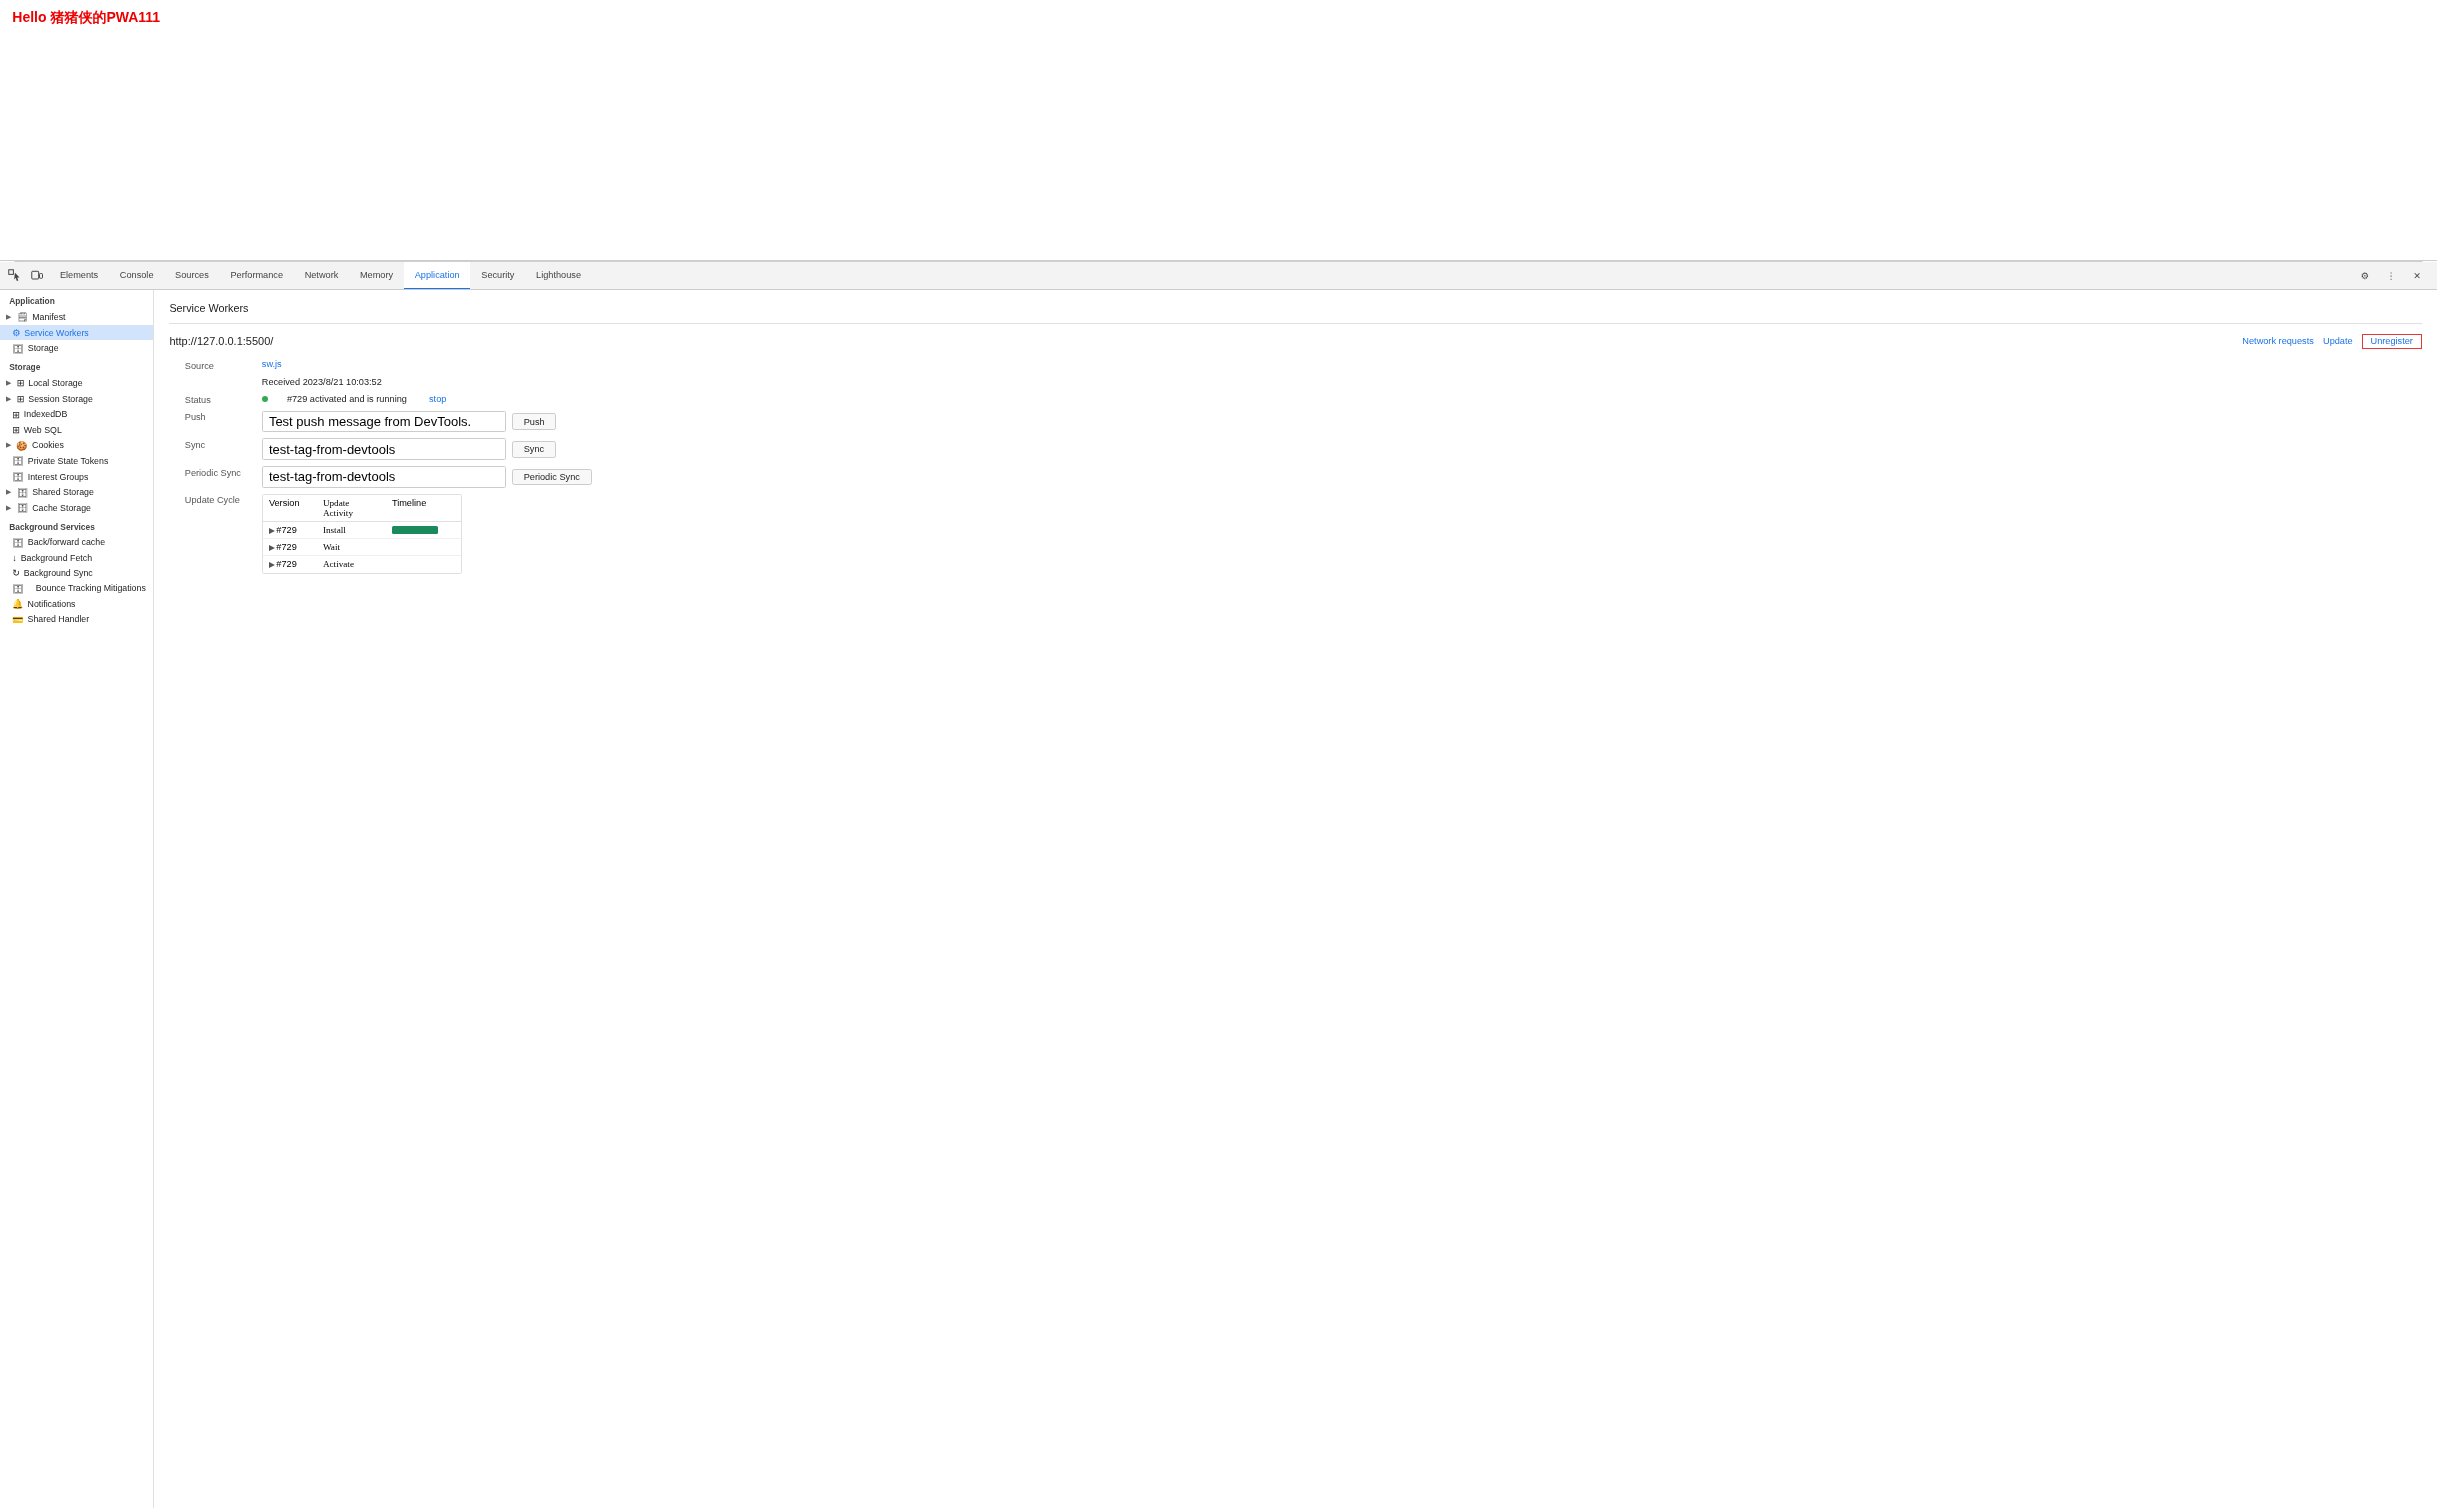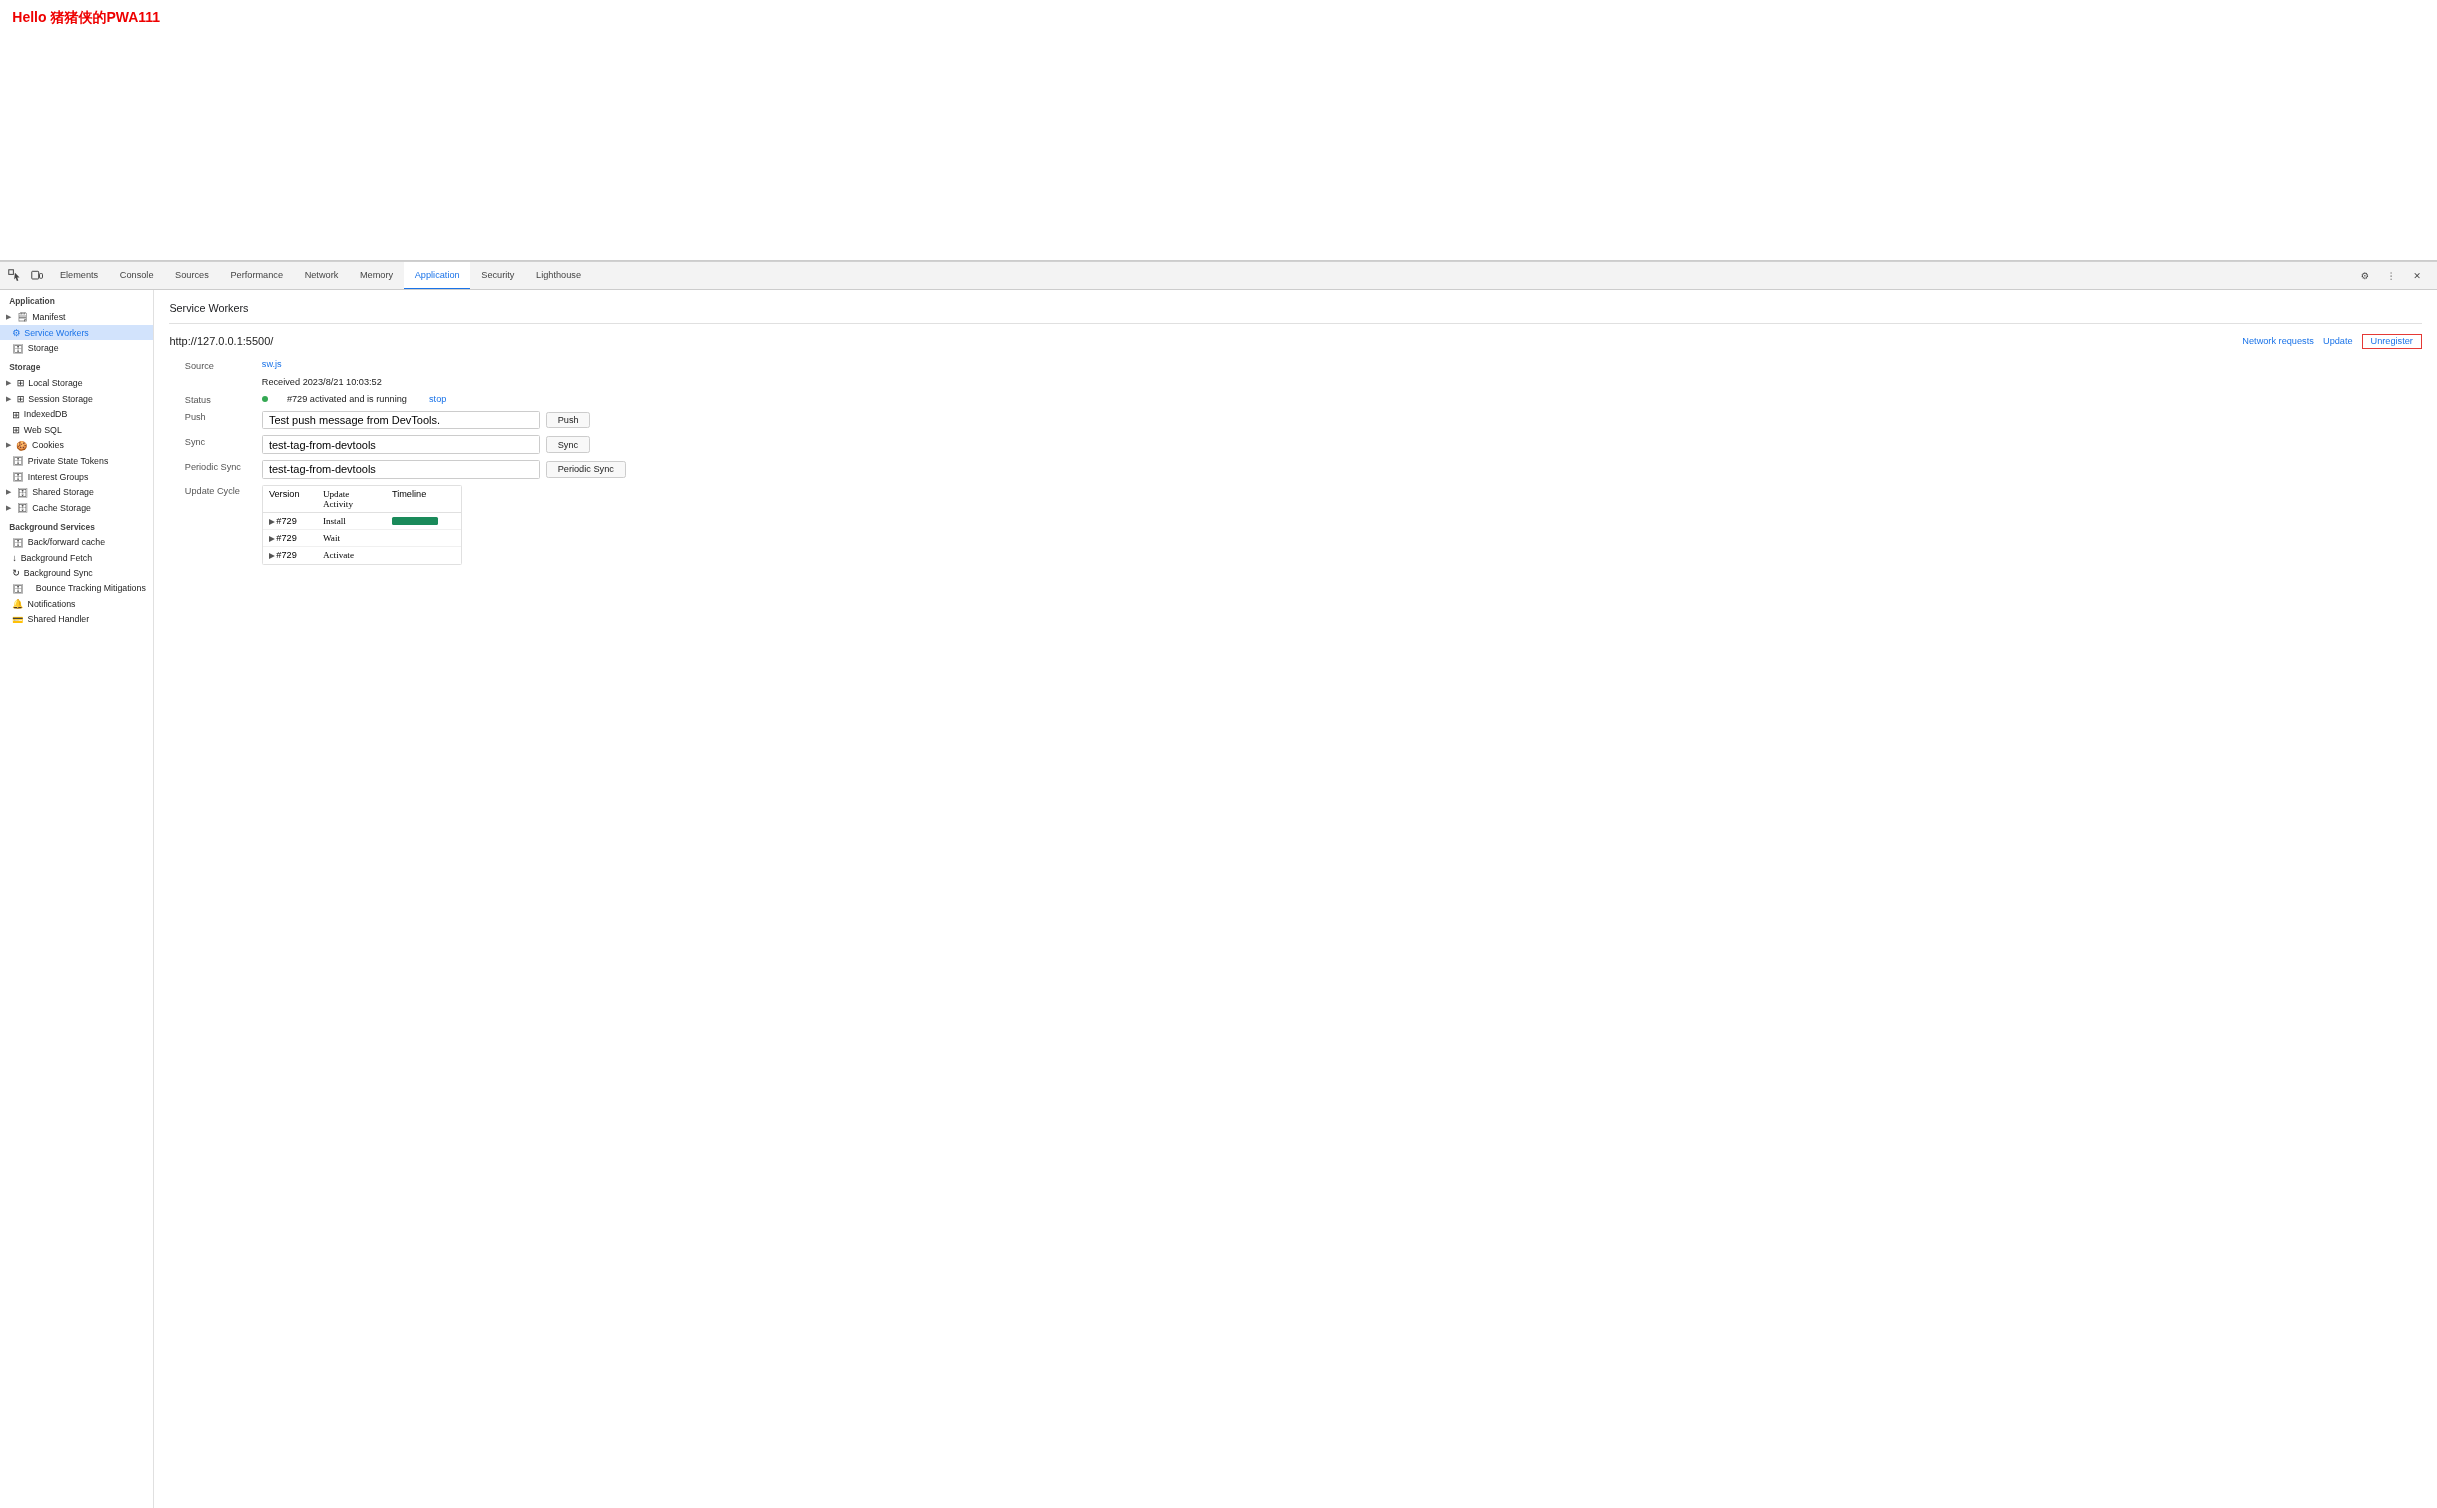--- a/index.html
+++ b/index.html
@@ -18,20 +18,21 @@
       font-weight: bold;
     }
 
     
     #devtools {
       display: flex;
       flex-direction: column;
       height: calc(100vh - 261px);
       border-top: 0.8px solid #d0d0d0;
       background: #be185d;
+      border-radius: 19px;
     }
 
     
     #tab-bar {
       display: flex;
       align-items: center;
       background: #f3f3f3;
       border-bottom: 0.8px solid #ccc;
       height: 28px;
       padding: 0 3.1px;
@@ -163,22 +164,22 @@
     .sw-link { color: #1a73e8; text-decoration: none; cursor: pointer; }
     .sw-status-row { display: flex; align-items: center; gap: 19px; }
     .status-dot { width: 6.1px; height: 6.1px; border-radius: 50%; background: #34a853; display: inline-block; }
     .stop-link { color: #1a73e8; text-decoration: none; cursor: pointer; margin-left: 3.1px; font-size: 9.2px; }
 
     .sw-input-row { display: flex; align-items: center; gap: 6.1px; }
     .sw-input {
       border: 0.8px solid #ccc;
       border-radius: 1.5px;
       padding: 2.3px 6.1px;
-      font-size: 11px;
-      width: 278px;
+      font-size: 13px;
+      width: 244px;
       outline: none;
     }
     .sw-btn {
       border: 0.8px solid #ccc;
       background: #f8f8f8;
       border-radius: 2.3px;
       padding: 2.3px 10.8px;
       font-size: 9.2px;
       cursor: pointer;
       color: #222;

